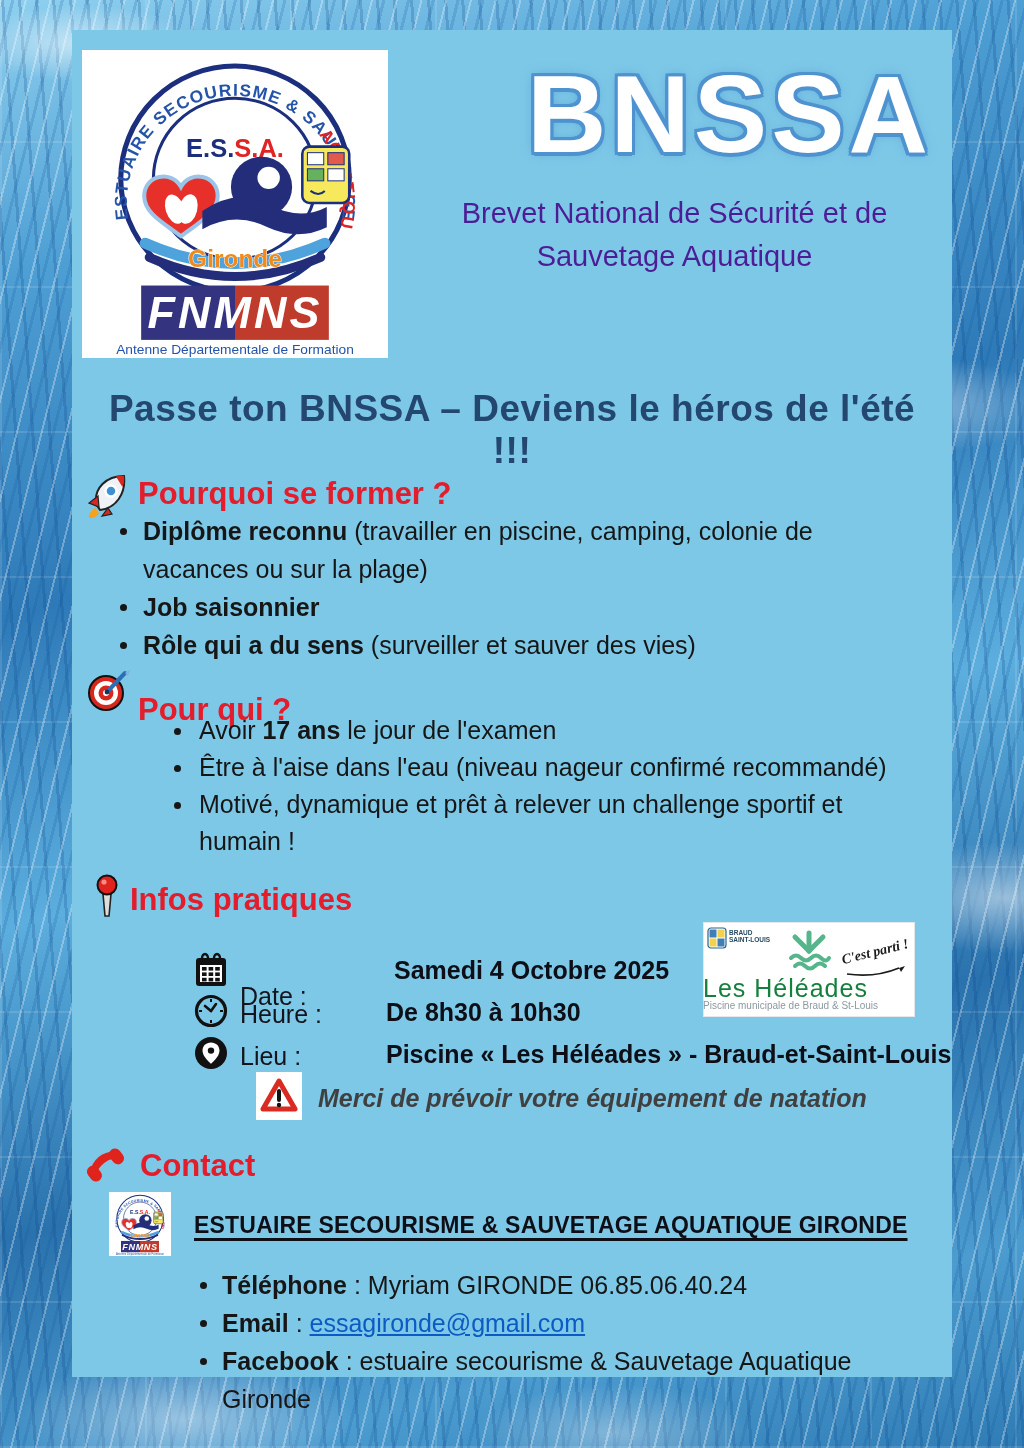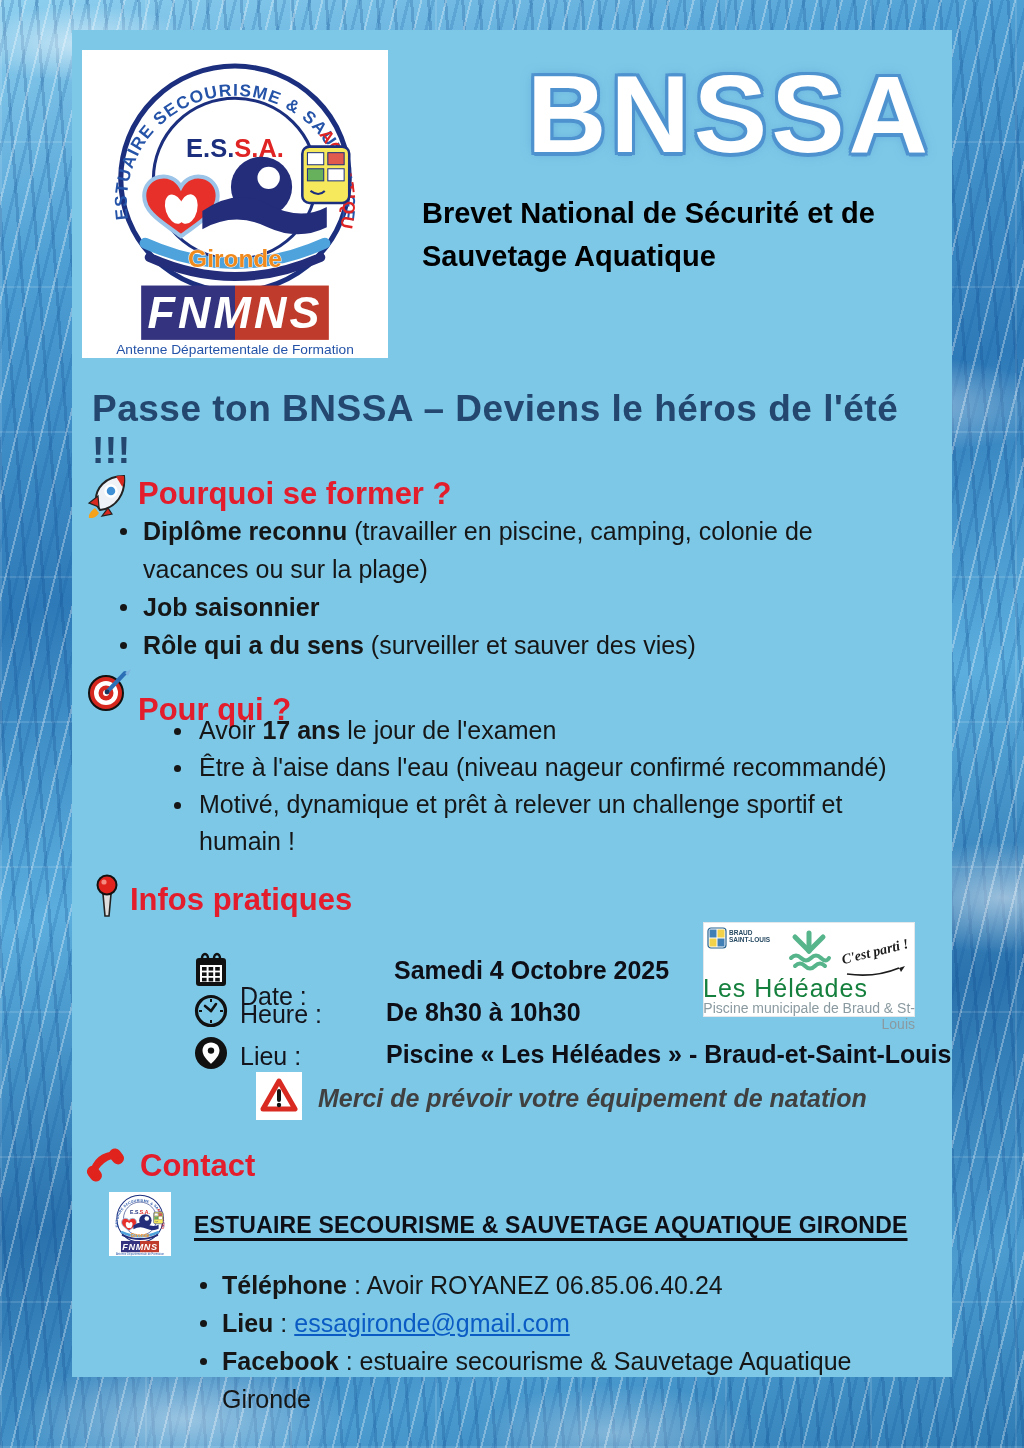--- a/index.html
+++ b/index.html
@@ -31,25 +31,25 @@
   .abs{position:absolute;}
   
   .logo-box{left:10px;top:20px;width:306px;height:308px;background:#fff;}
   .bnssa-title{
     left:340px;top:26px;width:520px;text-align:right;
     font-size:110px;font-weight:700;letter-spacing:4px;color:#fff;line-height:1.05;
     text-shadow:-3px -3px 0 #4e93cf,3px -3px 0 #4e93cf,-3px 3px 0 #4e93cf,3px 3px 0 #4e93cf,
                 -3px 0 0 #4e93cf,3px 0 0 #4e93cf,0 -3px 0 #4e93cf,0 4px 0 #4e93cf,0 0 12px rgba(60,130,200,.55);
   }
   .subtitle{
-    left:350px;top:162px;width:505px;text-align:left;
-    font-size:29px;line-height:43px;font-weight:700;color:#000000;
+    left:350px;top:162px;width:505px;text-align:center;
+    font-size:29px;line-height:43px;font-weight:400;color:#4c1d95;
   }
   .headline{
-    left:20px;top:358px;width:840px;
+    left:20px;top:358px;width:840px;text-align:center;
     font-size:37px;font-weight:700;color:#24476f;letter-spacing:.5px;
   }
   
   .sec-head{font-size:31px;font-weight:700;color:#e31d2b;white-space:nowrap;}
   
   .blist{list-style:none;margin:0;padding:0;color:#161616;}
   .blist li{position:relative;}
   .blist li .dot{
     position:absolute;left:10px;top:16px;width:7px;height:7px;border-radius:50%;background:#161616;
   }
@@ -58,22 +58,22 @@
   .list2{left:92px;top:682px;width:756px;font-size:25px;line-height:37px;}
   .list2 li{padding-left:35px;}
   .blist b{font-weight:700;}
   
   .info-label{font-size:25px;color:#14141c;}
   .info-value{font-size:25px;font-weight:700;color:#0e0e16;white-space:nowrap;}
   
   .pool-logo{left:631px;top:892px;width:212px;height:95px;background:#fff;box-shadow:0 0 0 1px #e4e8ea inset;}
   .pool-title{position:absolute;left:0;top:52px;width:100%;text-align:left;
     font-size:25px;letter-spacing:1px;color:#15803d;}
-  .pool-sub{position:absolute;left:0;top:78px;width:100%;text-align:right;
-    font-size:14px;color:#8a9aa0;}
+  .pool-sub{position:absolute;left:0;top:78px;width:100%;text-align:left;
+    font-size:10px;color:#8a9aa0;}
   .pool-tag{position:absolute;right:6px;top:22px;transform:rotate(-14deg);
     font-family:"Liberation Serif", serif;font-style:italic;font-weight:700;font-size:14px;color:#1c1c1c;}
   .pool-crest-txt{position:absolute;left:26px;top:7px;font-size:6.5px;line-height:7px;color:#274a63;font-weight:700;}
   
   .warn-box{left:184px;top:1042px;width:46px;height:48px;background:#fff;display:flex;align-items:center;justify-content:center;}
   .warn-text{left:246px;top:1054px;width:580px;font-size:25px;font-weight:700;font-style:italic;color:#404040;white-space:nowrap;}
   
   .org-name{left:122px;top:1182px;width:660px;font-size:23px;font-weight:700;color:#0e0e16;
     text-decoration:underline;text-decoration-thickness:2.5px;text-underline-offset:5px;letter-spacing:.2px;white-space:nowrap;}
   .contact-list{left:118px;top:1236px;width:720px;font-size:25px;line-height:38px;}
@@ -291,18 +291,18 @@
   <div class="abs sec-head" style="left:68px;top:1118px;">Contact</div>
 
   <div class="abs" style="left:37px;top:1162px;width:62px;height:64px;background:#fff;">
     <svg width="62" height="64" viewBox="0 0 300 306" preserveAspectRatio="none">
         <use href="#essa-logo" xlink:href="#essa-logo"></use>
       </svg>
   </div>
   <div class="abs org-name">ESTUAIRE SECOURISME &amp; SAUVETAGE AQUATIQUE GIRONDE</div>
 
   <ul class="abs blist contact-list">
-    <li><span class="dot"></span><b>Téléphone</b><span> : Avoir ROYANEZ 06.85.06.40.24</span></li>
-    <li><span class="dot"></span><b>Lieu</b><span> : </span><a class="email">essagironde@gmail.com</a></li>
+    <li><span class="dot"></span><b>Téléphone</b><span> : Myriam GIRONDE 06.85.06.40.24</span></li>
+    <li><span class="dot"></span><b>Email</b><span> : </span><a class="email">essagironde@gmail.com</a></li>
     <li><span class="dot"></span><b>Facebook</b><span> : estuaire secourisme &amp; Sauvetage Aquatique Gironde</span></li>
   </ul>
 
 </div>
 
 </body></html>

